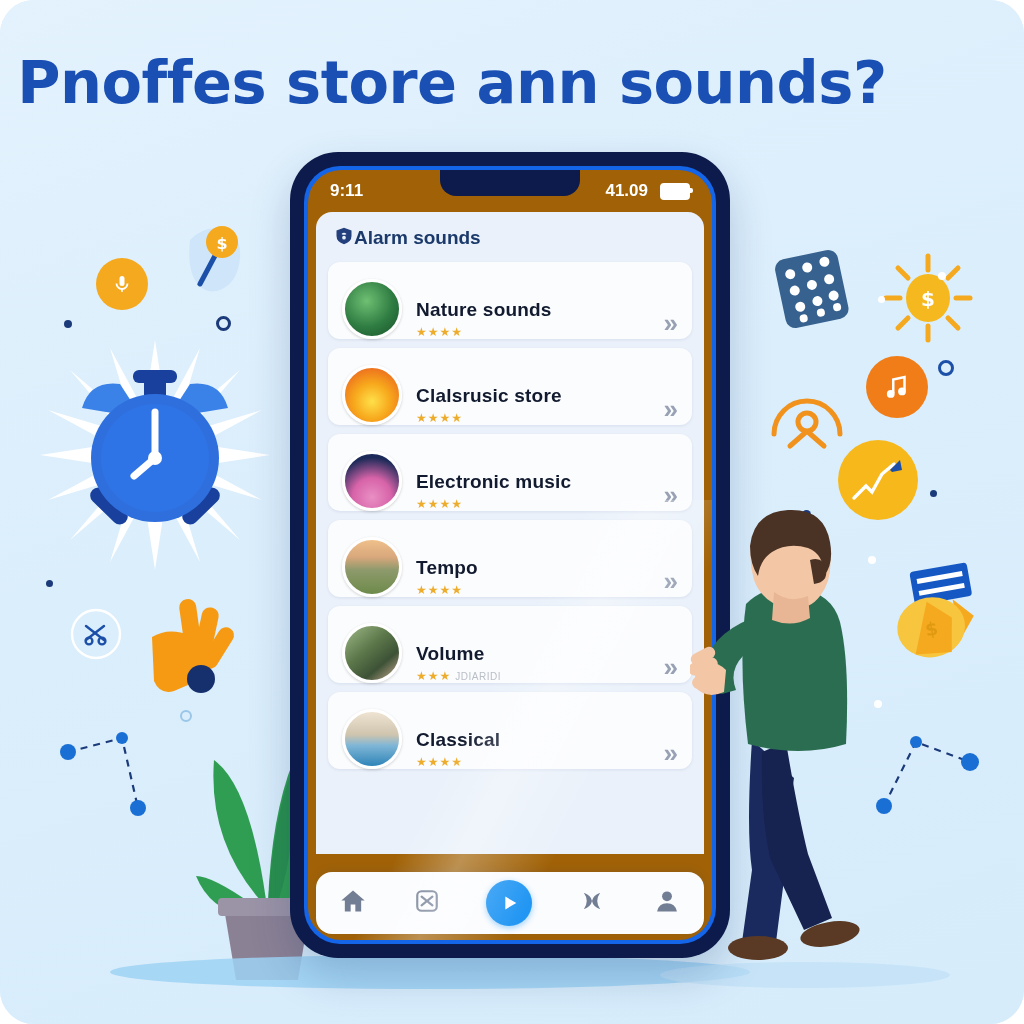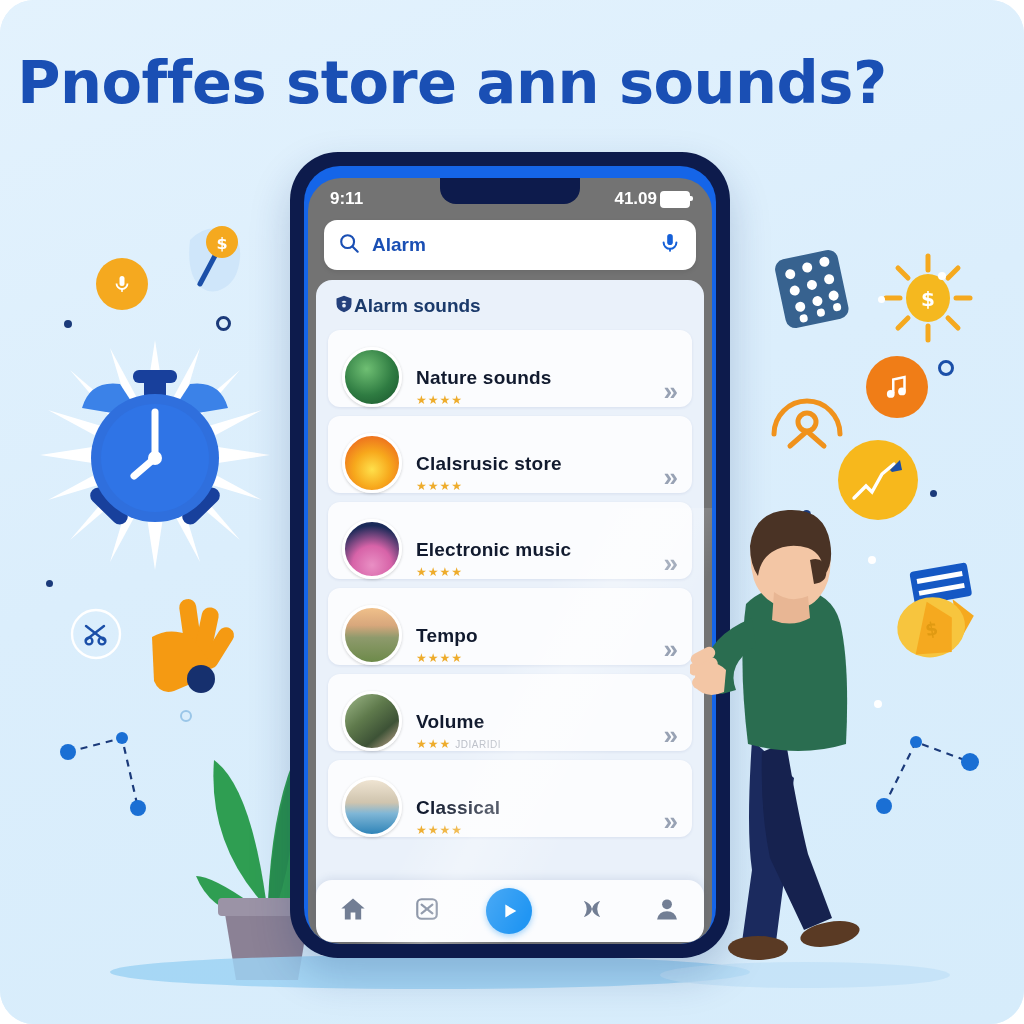--- a/index.html
+++ b/index.html
@@ -16,27 +16,27 @@
   .ground{position:absolute;left:110px;top:955px;width:640px;height:34px;background:#9ed2f3;
     border-radius:50%;opacity:.85;}
   .ground2{position:absolute;left:660px;top:962px;width:290px;height:26px;background:#bfe0f7;
     border-radius:50%;opacity:.7;}
 
   
   .phone{position:absolute;left:290px;top:152px;width:440px;height:806px;background:#0d1b4c;
     border-radius:48px;box-shadow:0 18px 40px rgba(20,50,110,.22);}
   .phone-inner{position:absolute;left:14px;top:14px;width:412px;height:778px;background:#1565e8;
     border-radius:36px;overflow:hidden;}
-  .screen{position:absolute;left:4px;top:12px;width:404px;height:770px;background:#737373;border-radius:33px;overflow:hidden;}
+  .screen{position:absolute;left:4px;top:4px;width:404px;height:770px;background:#a16207;border-radius:33px;overflow:hidden;}
   .notch{position:absolute;left:50%;transform:translateX(-50%);top:0;width:140px;height:26px;
     background:#0d1b4c;border-radius:0 0 16px 16px;z-index:6;}
 
   .statusbar{position:relative;height:42px;color:#fff;font-size:17px;font-weight:bold;
     display:flex;align-items:center;justify-content:space-between;padding:0 22px;z-index:5;}
-  .status-right{display:flex;align-items:center;gap:3px;margin-left:34px;}
+  .status-right{display:flex;align-items:center;gap:12px;margin-left:34px;}
   .battery{width:26px;height:13px;border:2px solid #fff;border-radius:4px;position:relative;background:#fff;}
   .battery:after{content:"";position:absolute;right:-5px;top:3px;width:3px;height:5px;background:#fff;border-radius:0 2px 2px 0;}
 
   
   .searchwrap{padding:0 16px 10px;}
   .searchbar{height:50px;background:#ffffff;border-radius:13px;display:flex;align-items:center;
     padding:0 14px;gap:12px;box-shadow:0 2px 5px rgba(0,0,0,.08);}
   .search-text{color:#1a4fb4;font-size:19px;font-weight:bold;flex:1;}
 
   
@@ -266,38 +266,20 @@
         <div class="notch"></div>
 
         <div class="statusbar">
           <span>9:11</span>
           <span class="status-right">
             <span>41.09</span>
             <span class="battery"></span>
           </span>
         </div>
 
-        <div class="searchwrap">
-          <div class="searchbar">
-            <span>
-              <svg width="22" height="22" viewBox="0 0 24 24" fill="none" stroke="#1a4fb4" stroke-width="2.3">
-                <circle cx="10.5" cy="10.5" r="7"></circle>
-                  <line x1="16" y1="16" x2="21.5" y2="21.5" stroke-linecap="round"></line>
-              </svg>
-            </span>
-            <span class="search-text" placeholder="Alarm">Alarm</span>
-            <span>
-              <svg width="24" height="24" viewBox="0 0 24 24">
-                <rect x="9.2" y="3" width="5.6" height="11" rx="2.8" fill="#1560d8"></rect>
-                <path d="M5.6 11.4a6.4 6.4 0 0 0 12.8 0" stroke="#1560d8" stroke-width="2" fill="none" stroke-linecap="round"></path>
-                <rect x="11.1" y="17" width="1.8" height="3.6" fill="#1560d8"></rect>
-              </svg>
-            </span>
-          </div>
-        </div>
 
         <div class="panel">
           <div class="panel-head">
             <span>
               <svg width="20" height="20" viewBox="0 0 24 24" fill="#24407c">
                 <path d="M12 2 L21 5.5 V12 q0 7-9 10 Q3 19 3 12 V5.5z"></path>
                 <path d="M9 9.5 q3-3 6 0 q-3 2-6 0z" fill="#eaf1fa"></path>
                 <circle cx="12" cy="14" r="2.2" fill="#eaf1fa"></circle>
               </svg>
             </span>

